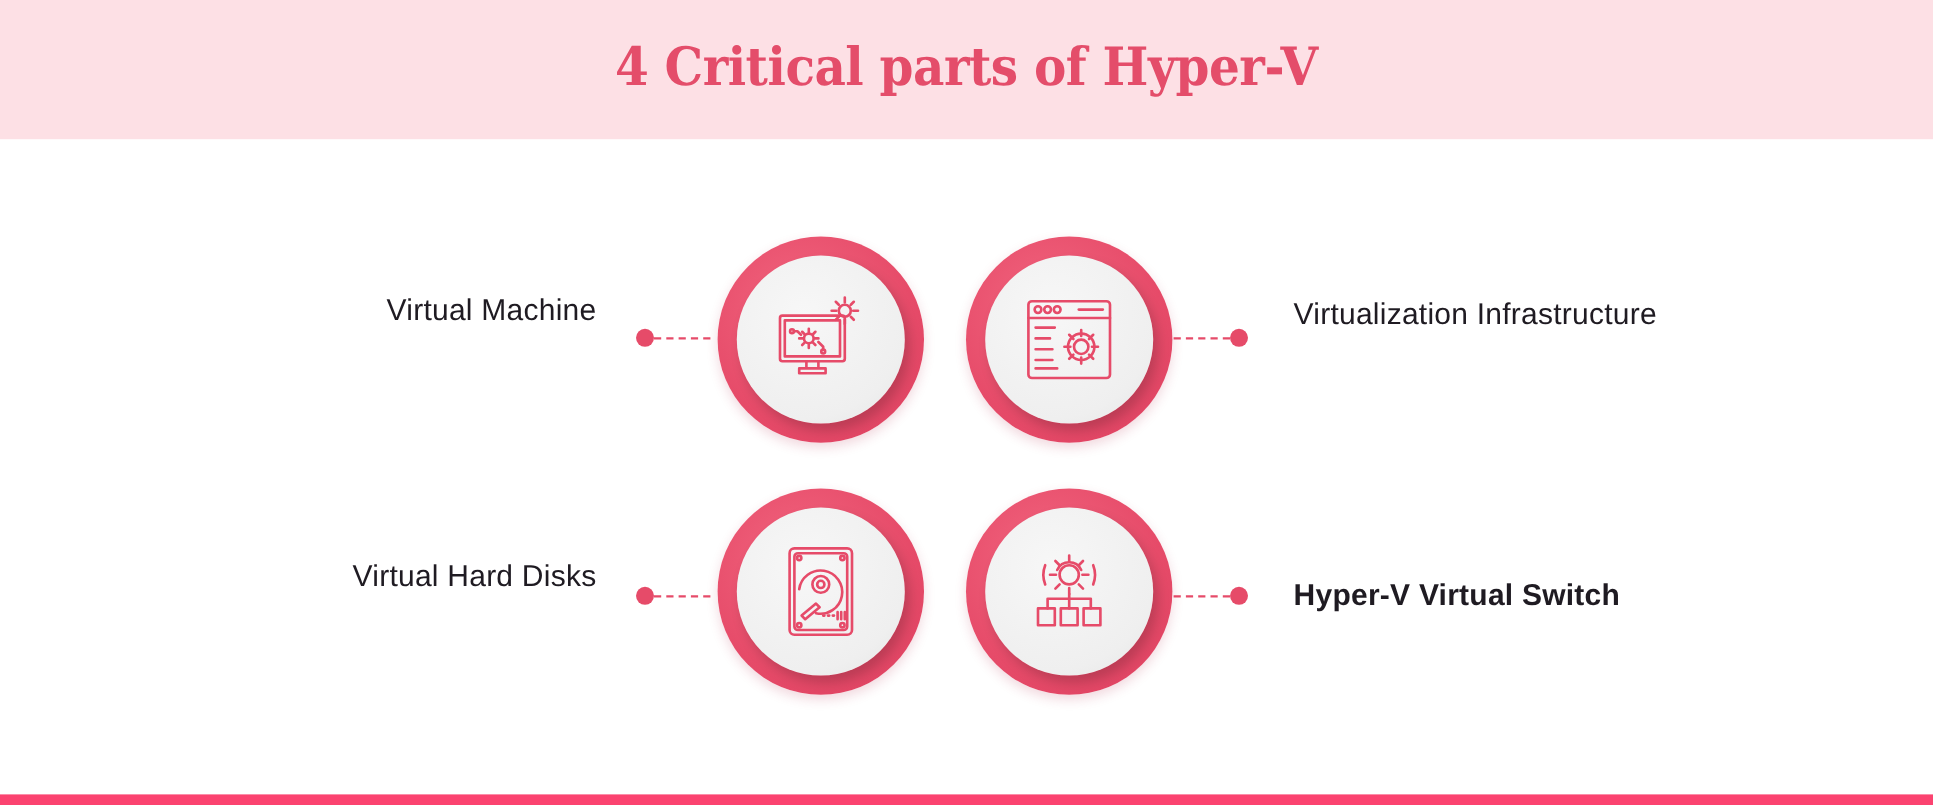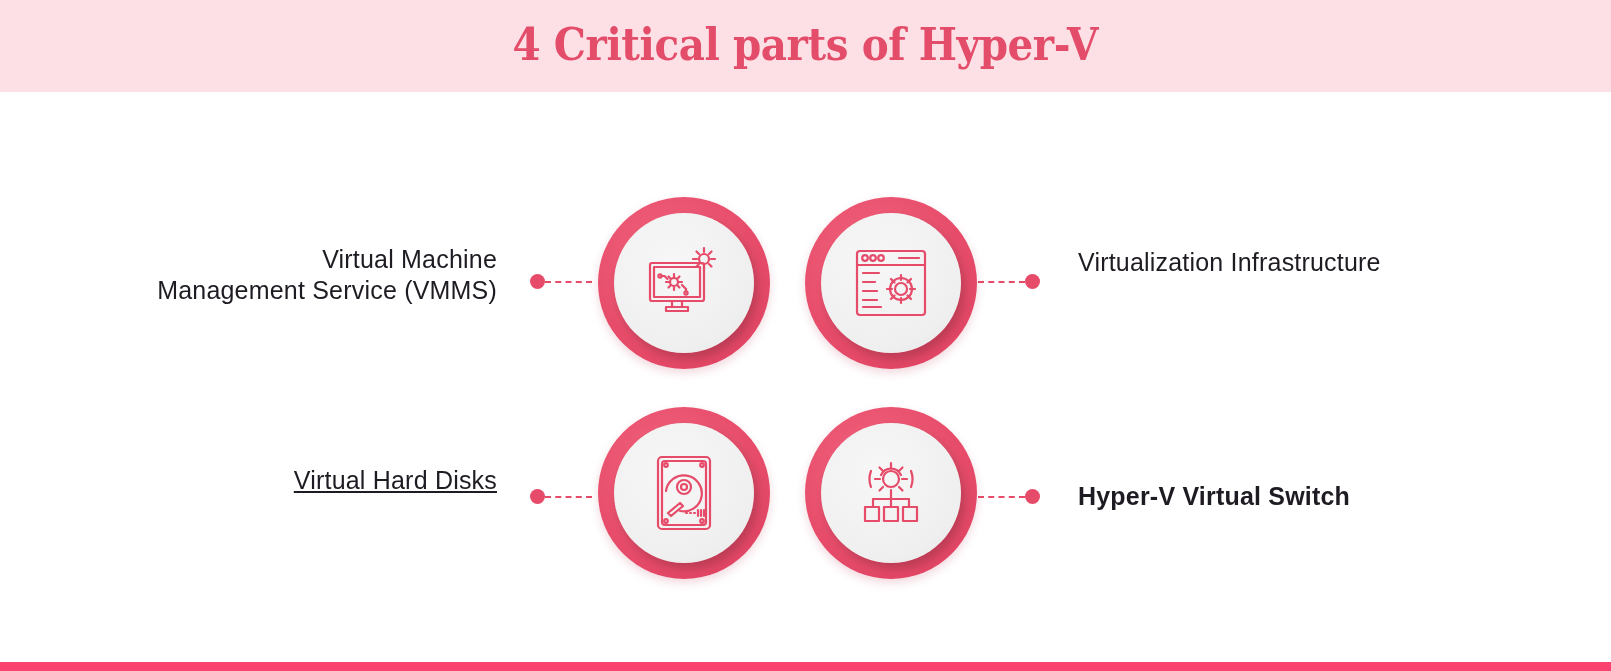--- a/index.html
+++ b/index.html
@@ -2,21 +2,21 @@
 <html><head>
   <meta charset="utf-8">
   <style>
     html, body { margin: 0; padding: 0; }
     body {
       width: 1611px; height: 671px; position: relative; overflow: hidden;
       background: #ffffff;
       font-family: "Liberation Sans", "DejaVu Sans", sans-serif;
     }
     .header {
-      position: absolute; left: 0; top: 0; width: 1611px; height: 92px;
+      position: absolute; left: 0; top: 0; width: 1611px; height: 116px;
       background: #fde0e5;
       display: flex; align-items: center; justify-content: center;
     }
     .title {
       font-family: "DejaVu Serif", "Liberation Serif", serif;
       font-weight: bold; font-size: 44px; color: #e44d6a;
       letter-spacing: -0.5px; margin-top: -4px;
       transform: scaleX(0.92);
     }
     .bottom-bar {
@@ -54,36 +54,35 @@
   </style>
 </head>
 <body>
 
 <div class="header">
   <div class="title">4 Critical parts of Hyper-V</div>
 </div>
 
 <div class="label left" style="right:1114px; top:244px;">
   <span>Virtual Machine</span>
-  <span>Management Service (VMMS)</span>
 </div>
 <div class="connector" style="left:530px; top:274px; width:62px;">
   <div class="dot" style="left:0;"></div>
   <div class="dash" style="left:15px; width:47px;"></div>
 </div>
 
 <div class="label right" style="left:1078px; top:247px;">
   <span>Virtualization Infrastructure</span>
 </div>
 <div class="connector" style="left:978px; top:274px; width:62px;">
   <div class="dash" style="left:0; width:47px;"></div>
   <div class="dot" style="left:47px;"></div>
 </div>
 
-<div class="label left" style="right:1114px; top:465px;text-decoration:underline;">
+<div class="label left" style="right:1114px; top:465px;">
   <span>Virtual Hard Disks</span>
 </div>
 <div class="connector" style="left:530px; top:489px; width:62px;">
   <div class="dot" style="left:0;"></div>
   <div class="dash" style="left:15px; width:47px;"></div>
 </div>
 
 <div class="label right" style="left:1078px; top:481px;font-weight:bold;">
   <span>Hyper-V Virtual Switch</span>
 </div>

